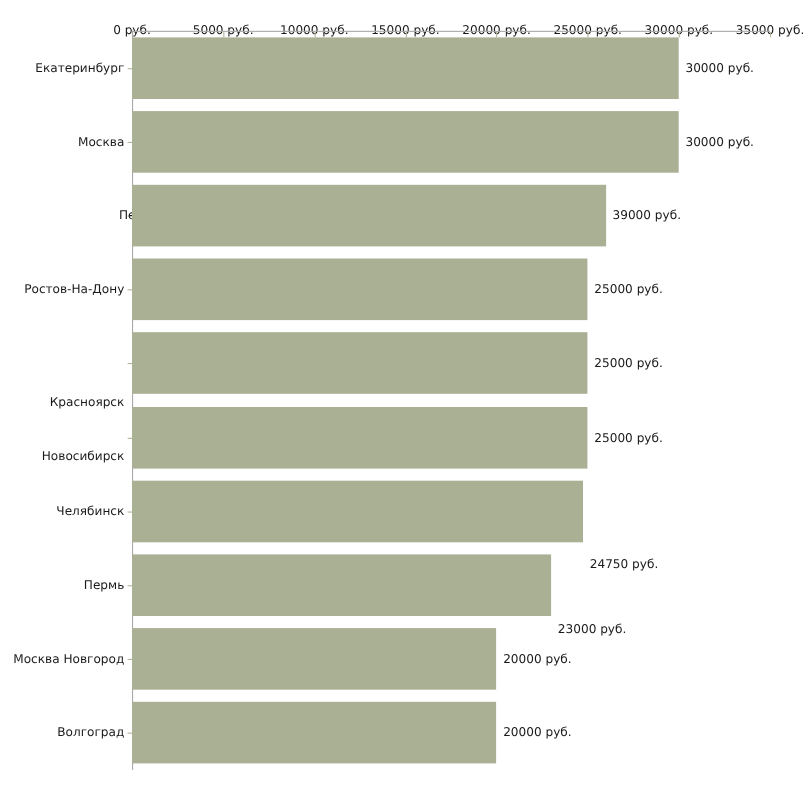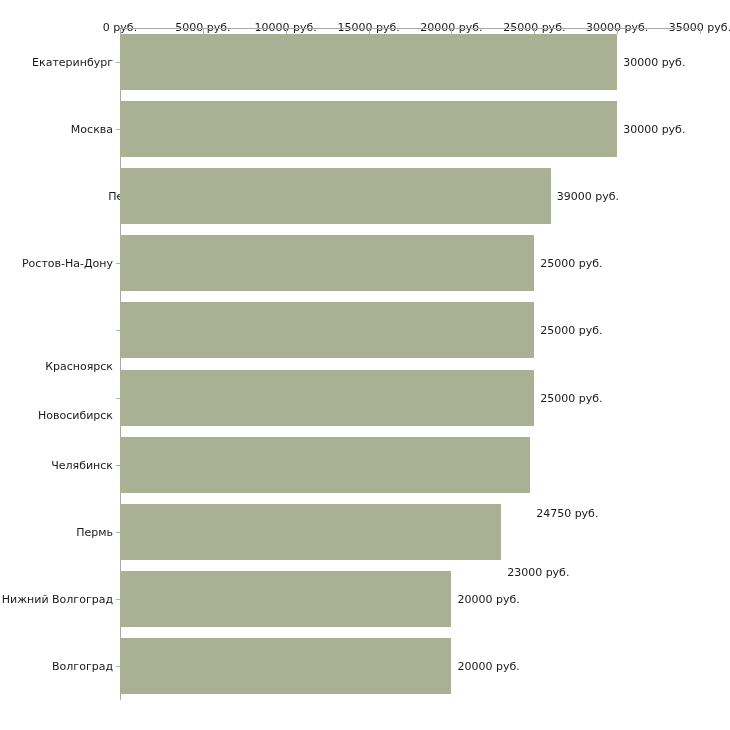--- a/index.html
+++ b/index.html
@@ -121,21 +121,21 @@
     </div>
   <div id="category-labels">
       <div class="cat-label" style="right: 617px; top: 61.6px;">Екатеринбург</div>
       <div class="cat-label" style="right: 617px; top: 128.8px;">Москва</div>
       <div class="cat-label" style="right: 585px; top: 196px;">Пермь</div>
       <div class="cat-label" style="right: 617px; top: 263.2px;">Ростов-На-Дону</div>
       <div class="cat-label" style="right: 617px; top: 330.4px; margin-top: 36px;">Красноярск</div>
       <div class="cat-label" style="right: 617px; top: 415px;">Новосибирск</div>
       <div class="cat-label" style="right: 617px; top: 464.8px;">Челябинск</div>
       <div class="cat-label" style="right: 617px; top: 532px;">Пермь</div>
-      <div class="cat-label" style="right: 617px; top: 599.2px;">Нижний Волгоград</div>
+      <div class="cat-label" style="right: 617px; top: 599.2px;">Москва Новгород</div>
       <div class="cat-label" style="right: 617px; top: 666.4px;">Волгоград</div>
     </div>
   <div id="bars">
       <div class="bar" style="left: 120px; top: 33.6px; width: 497.143px; height: 56px; background: rgb(170, 176, 147);"></div>
       <div class="bar" style="left: 120px; top: 100.8px; width: 497.143px; height: 56px; background: rgb(170, 176, 147);"></div>
       <div class="bar" style="left: 120px; top: 168px; width: 430.857px; height: 56px; background: rgb(170, 176, 147);"></div>
       <div class="bar" style="left: 120px; top: 235.2px; width: 414.286px; height: 56px; background: rgb(170, 176, 147);"></div>
       <div class="bar" style="left: 120px; top: 302.4px; width: 414.286px; height: 56px; background: rgb(170, 176, 147);"></div>
       <div class="bar" style="left: 120px; top: 369.6px; width: 414.286px; height: 56px; background: rgb(170, 176, 147);"></div>
       <div class="bar" style="left: 120px; top: 436.8px; width: 410.143px; height: 56px; background: rgb(170, 176, 147);"></div>

